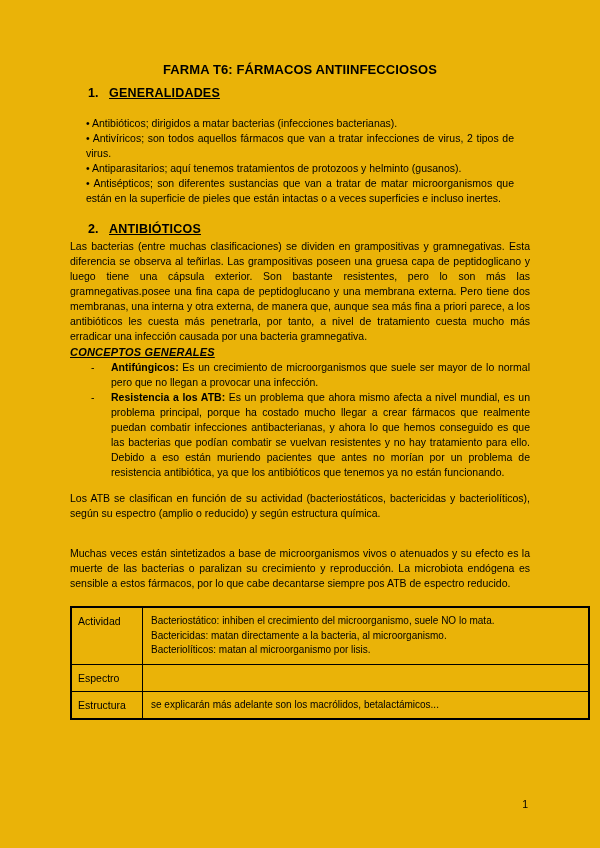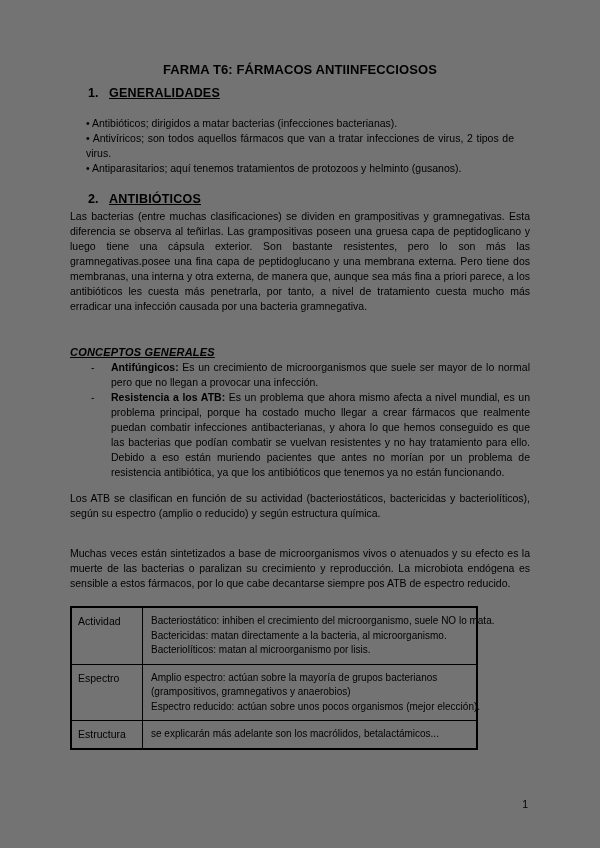--- a/index.html
+++ b/index.html
@@ -7,21 +7,21 @@
   body {
     width:600px; height:848px;
     font-family:"Liberation Sans", sans-serif;
     color:#000000;
   }
   .page {
     position:relative;
     width:600px; height:848px;
     padding:62px 70px 4px 70px;
     overflow:hidden;
-    background:#737373;
+    background:#eab308;
   }
   .doc-title {
     text-align:center;
     font-size:13px;
     font-weight:bold;
     margin-bottom:9px;
     letter-spacing:0.1px;
   }
   .heading-row {
     display:flex;
@@ -36,40 +36,40 @@
   .body-text {
     font-size:10.5px;
     line-height:15px;
     text-align:justify;
   }
   .intro { text-align:left; }
   .bullet-list { margin:16px; }
   .bullet-item { font-size:10.5px; line-height:15px; text-align:justify; }
   .section-antibioticos { margin-top:16px; }
   .conceptos-heading {
-    margin-top:32px;
+    margin-top:2px;
     margin-bottom:2px;
     font-size:11px;
     font-weight:bold;
     font-style:italic;
     text-decoration:underline;
     letter-spacing:0.2px;
   }
   .concept-item {
     display:flex;
     font-size:10.5px;
     line-height:15px;
   }
   .concept-dash { flex:0 0 20px; padding-left:21px; width:41px; flex-basis:41px; }
   .concept-body { flex:1; text-align:justify; }
   .para-atb { margin-top:11px; }
   .para-sint { margin-top:25px; }
   .info-table {
     margin-top:15px;
-    width:408px;
+    width:520px;
     border:2px solid #000;
   }
   .trow { display:flex; border-bottom:1.5px solid #000; }
   .trow:last-child { border-bottom:none; }
   .tlabel {
     flex:0 0 71px; width:71px;
     border-right:1.5px solid #000;
     padding:6px 3px 6px 6px;
     font-size:10.5px;
     line-height:14px;
@@ -98,20 +98,21 @@
   <div class="heading-row">
     <span class="heading-num">1.</span>
     <span class="heading-text">GENERALIDADES</span>
   </div>
 
 
   <div class="bullet-list">
     <div class="bullet-item">• Antibióticos; dirigidos a matar bacterias (infecciones bacterianas).</div>
     <div class="bullet-item">• Antivíricos; son todos aquellos fármacos que van a tratar infecciones de virus, 2 tipos de virus.</div>
     <div class="bullet-item">• Antiparasitarios; aquí tenemos tratamientos de protozoos y helminto (gusanos).</div>
+    <div class="bullet-item">• Antisépticos; son diferentes sustancias que van a tratar de matar microorganismos que están en la superficie de pieles que están intactas o a veces superficies e incluso inertes.</div>
   </div>
 
   <div class="section-antibioticos">
     <div class="heading-row">
       <span class="heading-num">2.</span>
       <span class="heading-text">ANTIBIÓTICOS</span>
     </div>
     <div class="body-text">Las bacterias (entre muchas clasificaciones) se dividen en grampositivas y gramnegativas. Esta diferencia se observa al teñirlas. Las grampositivas poseen una gruesa capa de peptidoglicano y luego tiene una cápsula exterior. Son bastante resistentes, pero lo son más las gramnegativas.posee una fina capa de peptidoglucano y una membrana externa. Pero tiene dos membranas, una interna y otra externa, de manera que, aunque sea más fina a priori parece, a los antibióticos les cuesta más penetrarla, por tanto, a nivel de tratamiento cuesta mucho más erradicar una infección causada por una bacteria gramnegativa.</div>
   </div>
 
@@ -135,25 +136,20 @@
     <div class="trow">
       <div class="tlabel">Actividad</div>
       <div class="tcontent">
         <div class="tline">Bacteriostático: inhiben el crecimiento del microorganismo, suele NO lo mata.</div>
         <div class="tline">Bactericidas: matan directamente a la bacteria, al microorganismo.</div>
         <div class="tline">Bacteriolíticos: matan al microorganismo por lisis.</div>
       </div>
     </div>
     <div class="trow">
       <div class="tlabel">Espectro</div>
-      <div class="tcontent">
-        <div class="tline">Amplio espectro: actúan sobre la mayoría de grupos bacterianos</div>
-        <div class="tline">(grampositivos, gramnegativos y anaerobios)</div>
-        <div class="tline">Espectro reducido: actúan sobre unos pocos organismos (mejor elección).</div>
-      </div>
     </div>
     <div class="trow">
       <div class="tlabel">Estructura</div>
       <div class="tcontent">
         <div class="tline">se explicarán más adelante son los macrólidos, betalactámicos...</div>
       </div>
     </div>
   </div>
 
   <div class="page-number">1</div>

